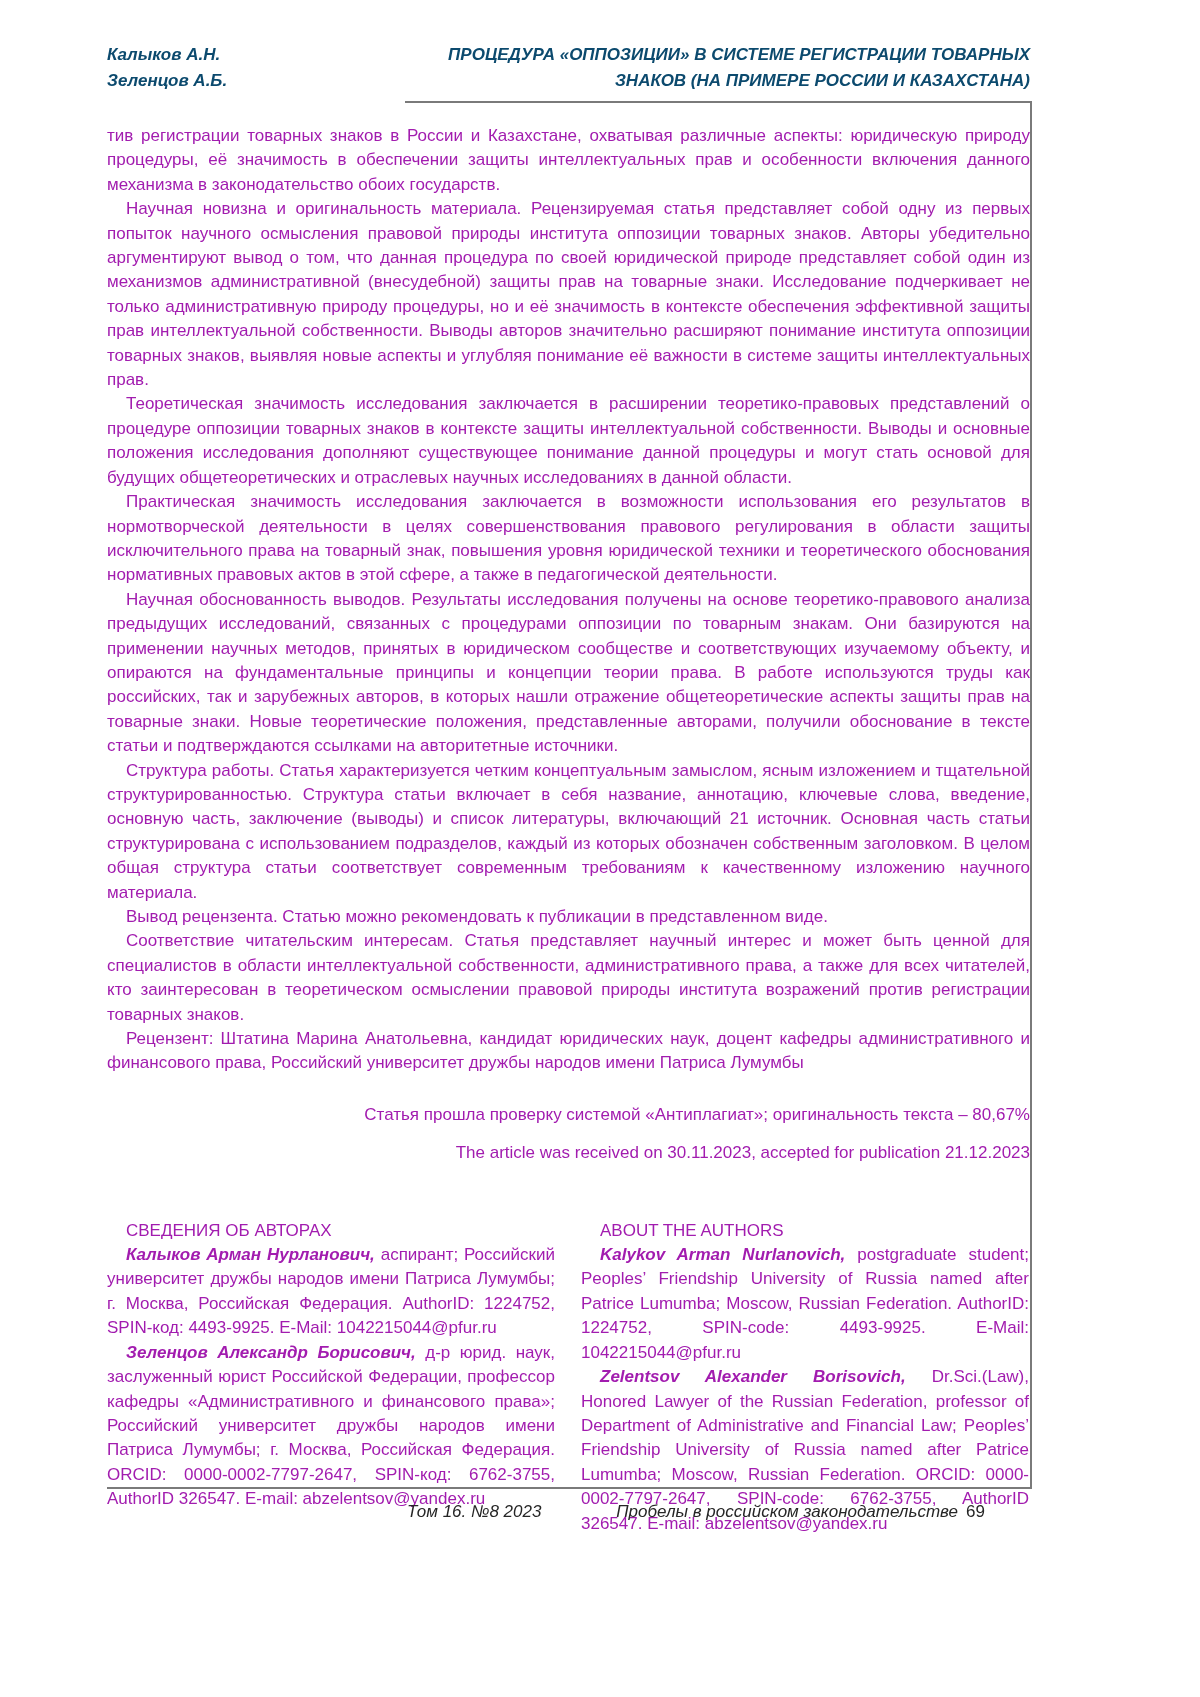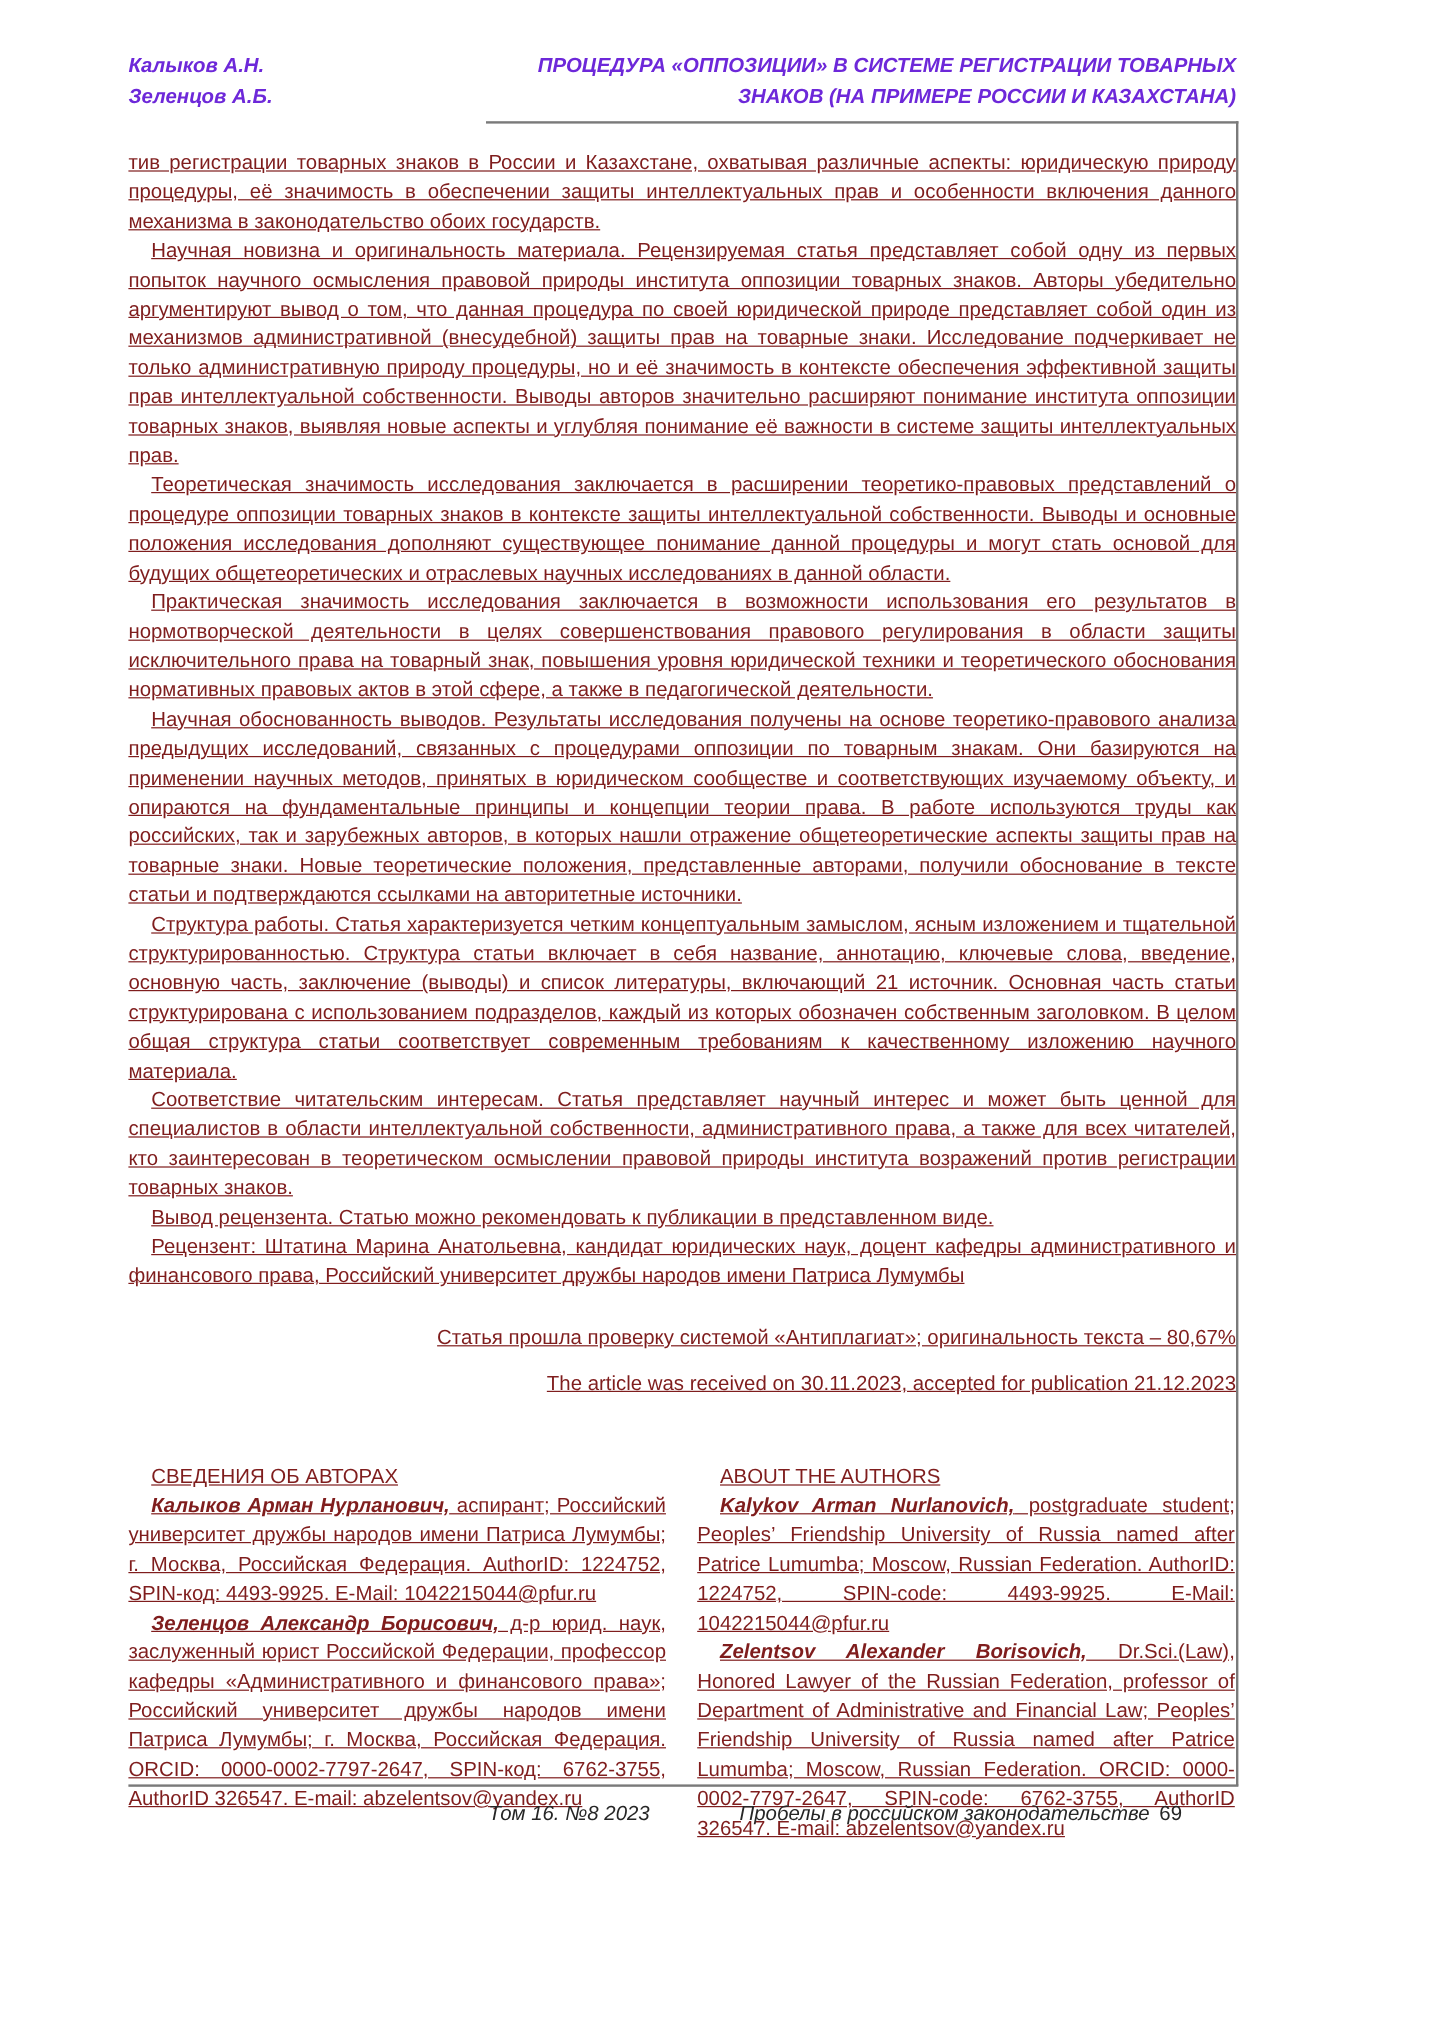--- a/index.html
+++ b/index.html
@@ -19,30 +19,29 @@
   .rule { position: absolute; background: #7a7a7a; }
   .header-rule { left: 405px; top: 101px; width: 627px; height: 2px; }
   .right-vrule { left: 1030px; top: 101px; width: 2px; height: 1387px; }
   .footer-rule { left: 107px; top: 1487px; width: 925px; height: 2px; }
 
   
   .header {
     position: absolute; left: 107px; top: 42px; width: 923px;
     display: flex; justify-content: space-between; align-items: flex-start;
     font-size: 17px; font-weight: bold; font-style: italic; line-height: 26px;
-    color: #6d28d9;
+    color: #0c4a6e;
   }
   .header-title { max-width: 625px; text-align: right; }
 
   
   .main {
     position: absolute; left: 107px; top: 124px; width: 923px;
     font-size: 17px; line-height: 24.4px; text-align: justify;
-    color: #7f1d1d;
-    text-decoration: underline;
+    color: #a21caf;
   }
   .main p { text-indent: 19px; }
   .main p.no-indent { text-indent: 0; }
 
   .notes { margin-top: 27px; text-align: right; }
   .notes p { text-indent: 19px; }
   .notes-group2 { margin-top: 14px; }
 
   
   .cols { display: flex; gap: 26px; margin-top: 53px; }
@@ -78,22 +77,22 @@
     <div class="header-title">ПРОЦЕДУРА «ОППОЗИЦИИ» В СИСТЕМЕ РЕГИСТРАЦИИ ТОВАРНЫХ ЗНАКОВ (НА ПРИМЕРЕ РОССИИ И КАЗАХСТАНА)</div>
   </header>
 
   <main class="main">
     <p class="no-indent">тив регистрации товарных знаков в России и Казахстане, охватывая различные аспекты: юридическую природу процедуры, её значимость в обеспечении защиты интеллектуальных прав и особенности включения данного механизма в законодательство обоих государств.</p>
     <p>Научная новизна и оригинальность материала. Рецензируемая статья представляет собой одну из первых попыток научного осмысления правовой природы института оппозиции товарных знаков. Авторы убедительно аргументируют вывод о том, что данная процедура по своей юридической природе представляет собой один из механизмов административной (внесудебной) защиты прав на товарные знаки. Исследование подчеркивает не только административную природу процедуры, но и её значимость в контексте обеспечения эффективной защиты прав интеллектуальной собственности. Выводы авторов значительно расширяют понимание института оппозиции товарных знаков, выявляя новые аспекты и углубляя понимание её важности в системе защиты интеллектуальных прав.</p>
     <p>Теоретическая значимость исследования заключается в расширении теоретико-правовых представлений о процедуре оппозиции товарных знаков в контексте защиты интеллектуальной собственности. Выводы и основные положения исследования дополняют существующее понимание данной процедуры и могут стать основой для будущих общетеоретических и отраслевых научных исследованиях в данной области.</p>
     <p>Практическая значимость исследования заключается в возможности использования его результатов в нормотворческой деятельности в целях совершенствования правового регулирования в области защиты исключительного права на товарный знак, повышения уровня юридической техники и теоретического обоснования нормативных правовых актов в этой сфере, а также в педагогической деятельности.</p>
     <p>Научная обоснованность выводов. Результаты исследования получены на основе теоретико-правового анализа предыдущих исследований, связанных с процедурами оппозиции по товарным знакам. Они базируются на применении научных методов, принятых в юридическом сообществе и соответствующих изучаемому объекту, и опираются на фундаментальные принципы и концепции теории права. В работе используются труды как российских, так и зарубежных авторов, в которых нашли отражение общетеоретические аспекты защиты прав на товарные знаки. Новые теоретические положения, представленные авторами, получили обоснование в тексте статьи и подтверждаются ссылками на авторитетные источники.</p>
     <p>Структура работы. Статья характеризуется четким концептуальным замыслом, ясным изложением и тщательной структурированностью. Структура статьи включает в себя название, аннотацию, ключевые слова, введение, основную часть, заключение (выводы) и список литературы, включающий 21 источник. Основная часть статьи структурирована с использованием подразделов, каждый из которых обозначен собственным заголовком. В целом общая структура статьи соответствует современным требованиям к качественному изложению научного материала.</p>
+    <p>Вывод рецензента. Статью можно рекомендовать к публикации в представленном виде.</p>
     <p>Соответствие читательским интересам. Статья представляет научный интерес и может быть ценной для специалистов в области интеллектуальной собственности, административного права, а также для всех читателей, кто заинтересован в теоретическом осмыслении правовой природы института возражений против регистрации товарных знаков.</p>
-    <p>Вывод рецензента. Статью можно рекомендовать к публикации в представленном виде.</p>
     <p>Рецензент: Штатина Марина Анатольевна, кандидат юридических наук, доцент кафедры административного и финансового права, Российский университет дружбы народов имени Патриса Лумумбы</p>
 
     <div class="notes">
       <p>Статья прошла проверку системой «Антиплагиат»; оригинальность текста – 80,67%</p>
     </div>
     <div class="notes notes-group2">
       <p>The article was received on 30.11.2023, accepted for publication 21.12.2023</p>
     </div>
 
     <section class="cols">

